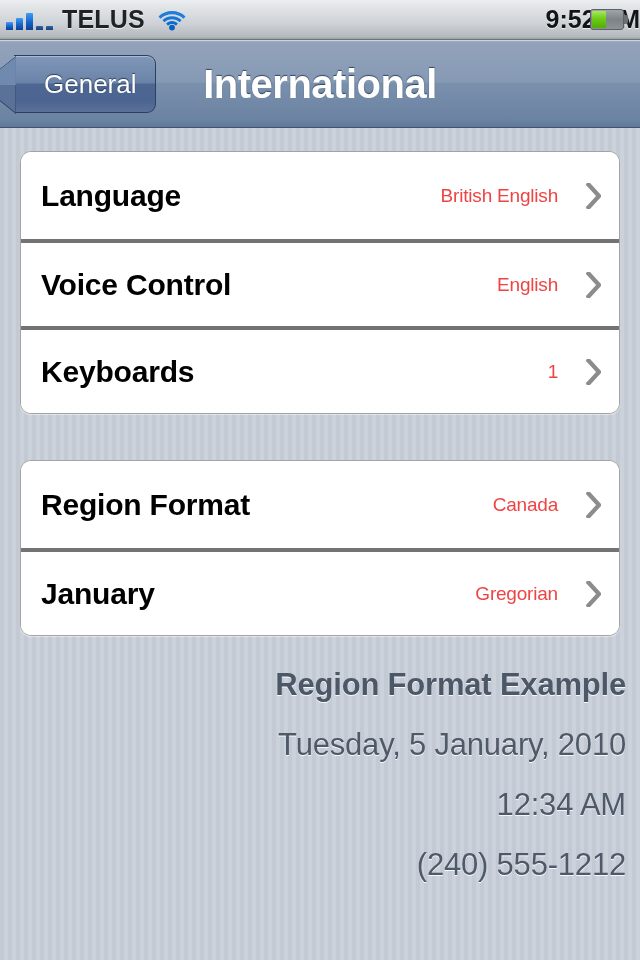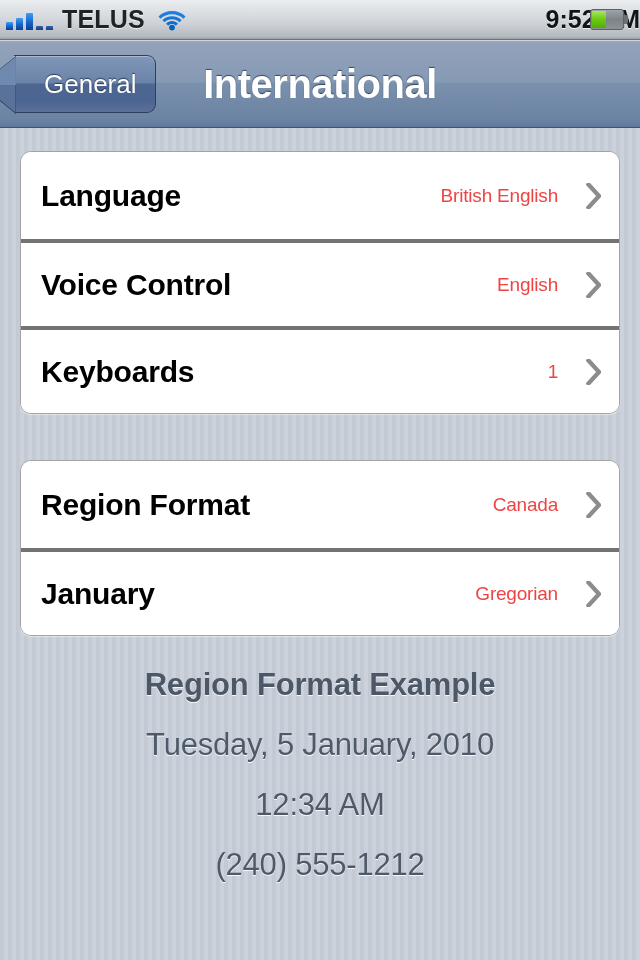--- a/index.html
+++ b/index.html
@@ -266,22 +266,22 @@
   .chevron {
     width: 15px;
     height: 26px;
     display: block;
     flex: 0 0 auto;
   }
 
   
   #footer {
     margin-top: 30px;
-    text-align: center;
-    padding: 0 34px;
+    text-align: right;
+    padding: 0 14px;
   }
   #footer-title {
     font-size: 31px;
     font-weight: bold;
     color: #4c5867;
     text-shadow: 0 1px 0 rgba(255,255,255,0.85);
     line-height: 1.25;
     letter-spacing: -0.2px;
   }
   .footer-line {

